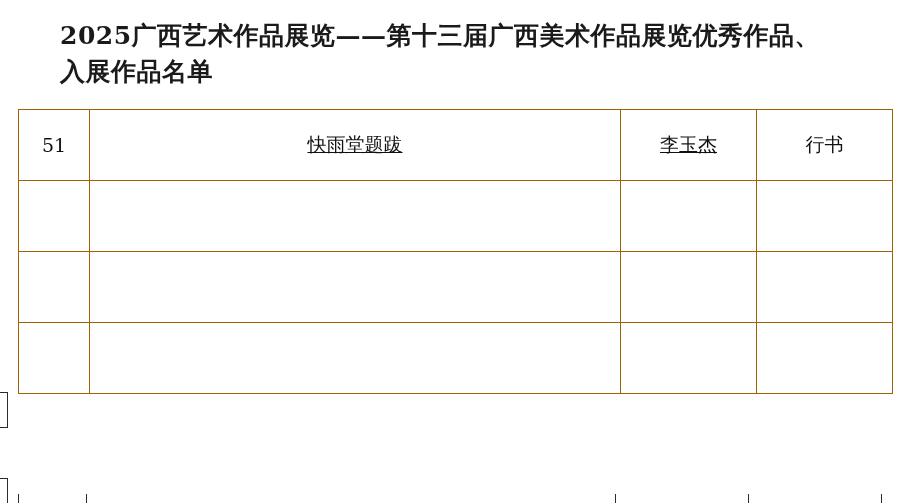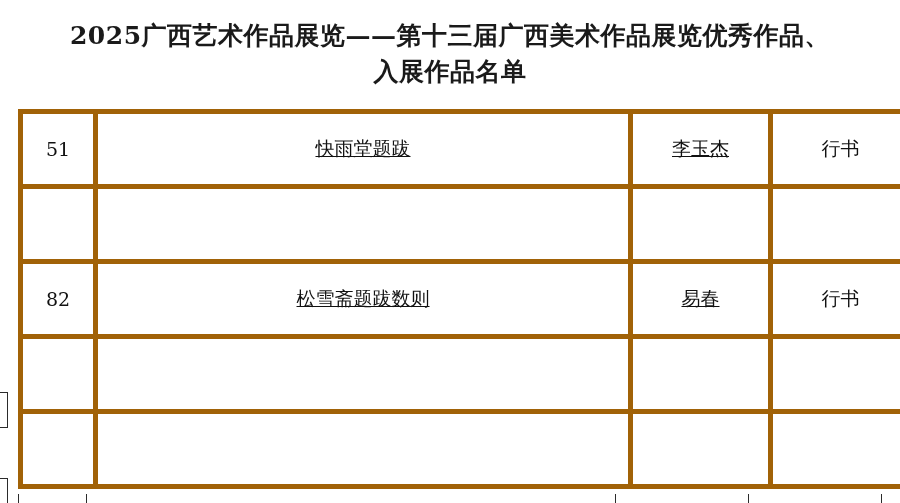--- a/index.html
+++ b/index.html
@@ -18,36 +18,35 @@
     width: 900px;
     height: 503px;
     position: relative;
     box-sizing: border-box;
   }
   .doc-title {
     font-family: "DejaVu Serif", "Liberation Serif", serif;
     font-size: 25px;
     font-weight: bold;
     color: #1a1a1a;
-    text-align: center;
     line-height: 1.45;
     padding: 18px 60px 0 60px;
     letter-spacing: 0.5px;
   }
   .table-wrap {
     margin-top: 18px;
     padding: 0 18px 0 18px;
   }
   table.list {
     width: 864px;
     border-collapse: collapse;
     table-layout: fixed;
   }
   table.list td {
-    border: 5px solid #a16207;
+    border: 1px solid #a16207;
     height: 68px;
     font-size: 19px;
     color: #111111;
     text-align: center;
     vertical-align: middle;
     font-family: "DejaVu Serif", "Liberation Serif", serif;
     background: #ffffff;
   }
   td.col-num {
     width: 68px;
@@ -115,26 +114,20 @@
           <td class="col-title">快雨堂题跋</td>
           <td class="col-author">李玉杰</td>
           <td class="col-style">行书</td>
         </tr>
         <tr class="row-gap">
           <td></td>
           <td></td>
           <td></td>
           <td></td>
         </tr>
-        <tr>
-          <td class="col-num">82</td>
-          <td class="col-title">松雪斋题跋数则</td>
-          <td class="col-author">易春</td>
-          <td class="col-style">行书</td>
-        </tr>
         <tr class="row-gap">
           <td></td>
           <td></td>
           <td></td>
           <td></td>
         </tr>
         <tr class="row-gap">
           <td></td>
           <td></td>
           <td></td>

